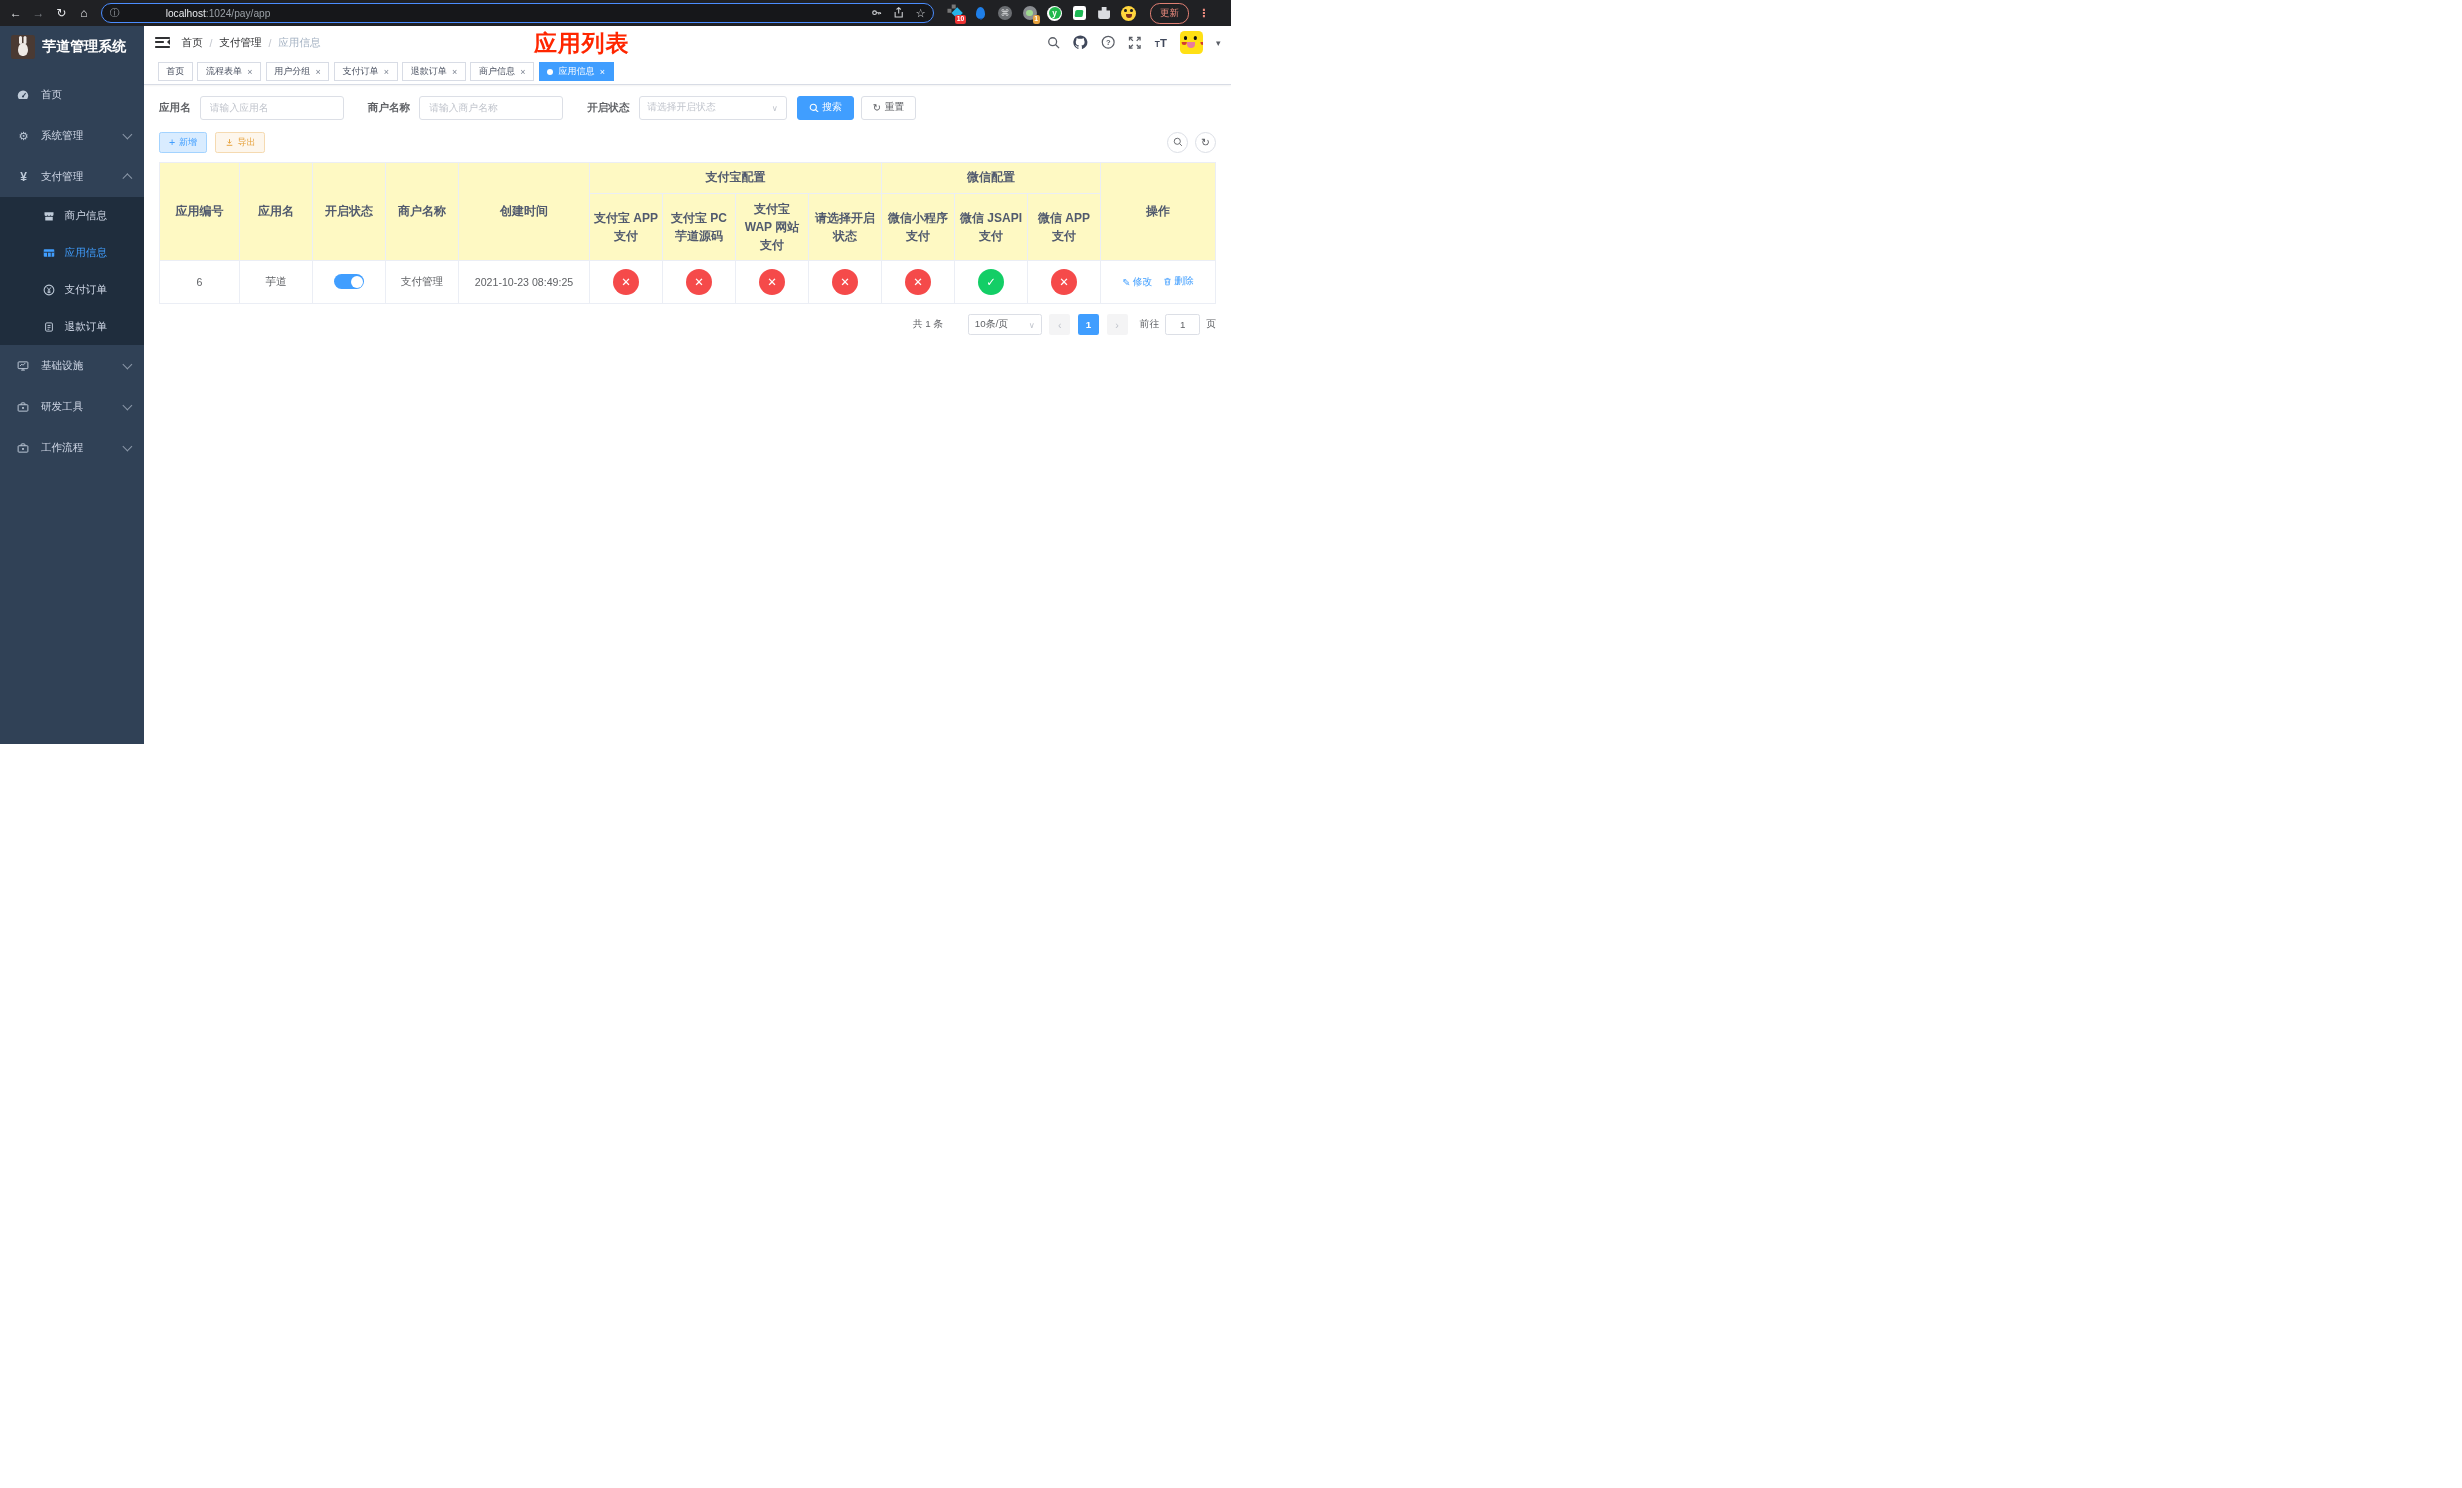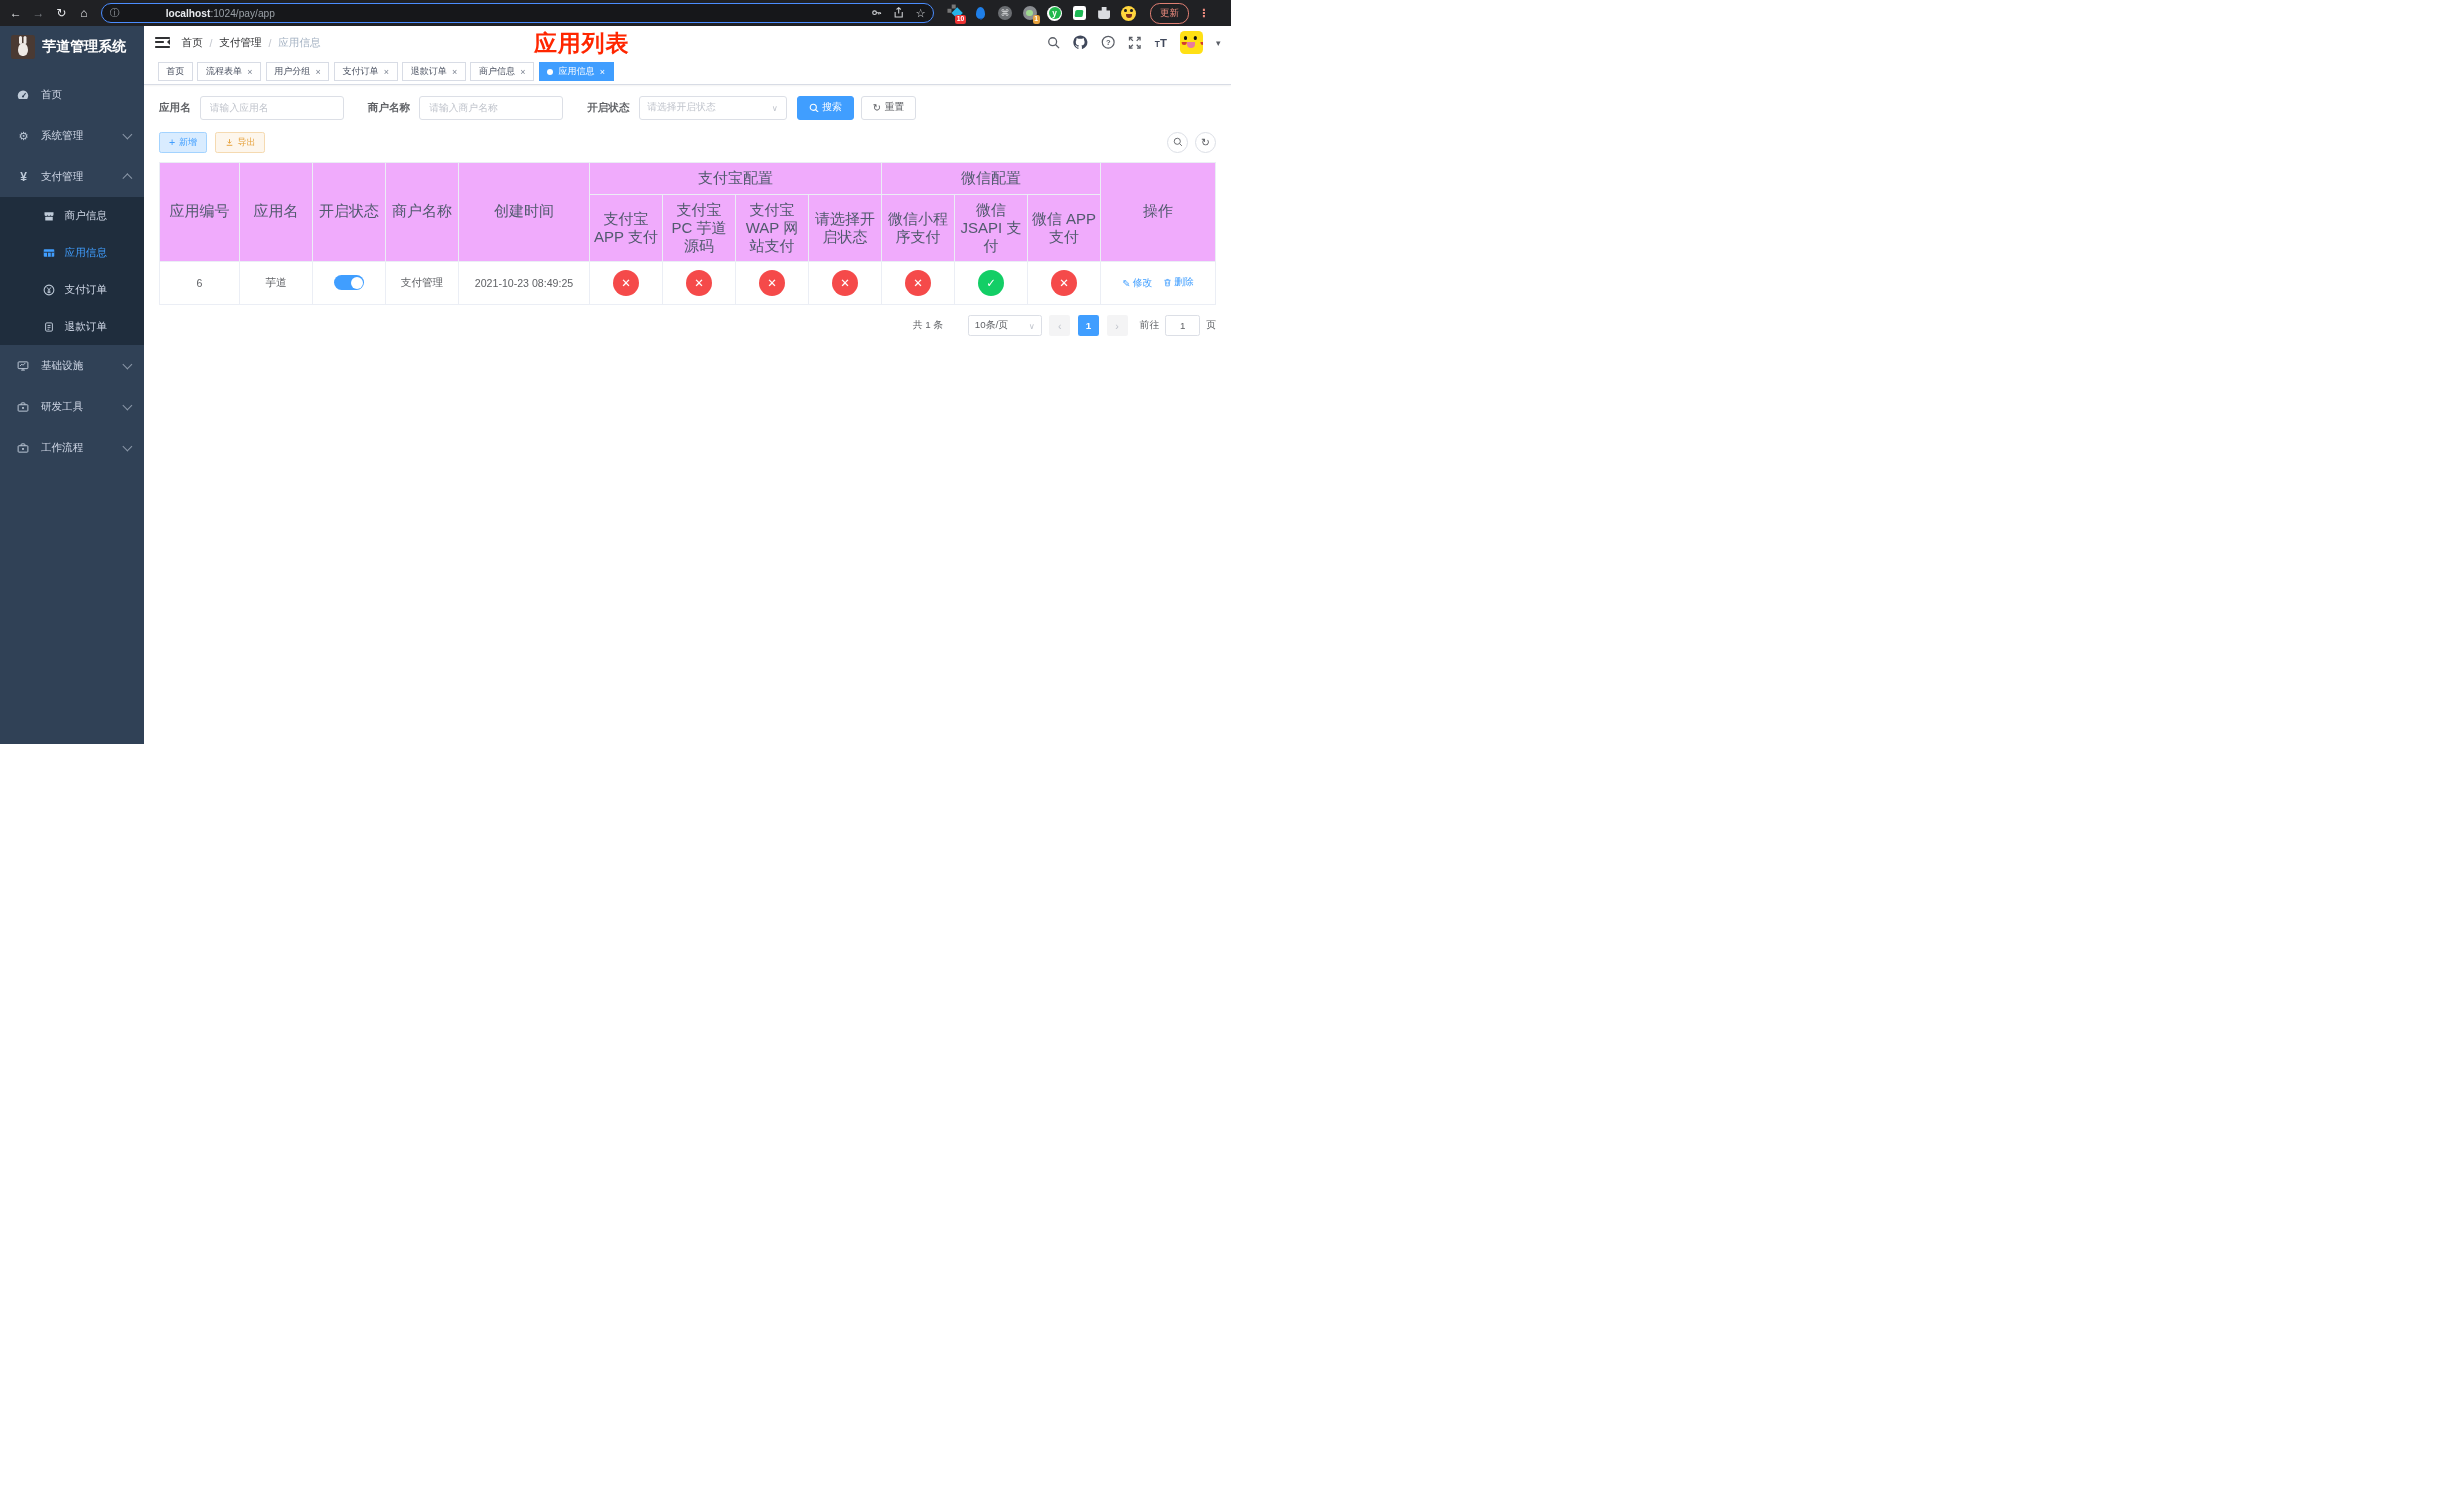--- a/index.html
+++ b/index.html
@@ -7,21 +7,21 @@
 
   
   .browser-bar { height:26px; background:#202124; display:flex; align-items:center; padding:0 6px; gap:3px; }
   .nav-ic { width:19.7px; height:19.7px; border-radius:50%; display:flex; align-items:center; justify-content:center;
             color:#e8eaed; font-size:12px; flex:0 0 auto; }
   .nav-ic.dim { color:#767a7e; }
   .url-bar { flex:0 0 auto; width:833px; height:19.7px; margin-left:4.5px; background:#16171a; border:1.5px solid #4b8dff;
              border-radius:10.6px; display:flex; align-items:center; padding:0 7.6px; gap:6px; }
   .url-ic { color:#9aa0a6; font-size:9.8px; }
   .url-text { font-size:10.2px; color:#9aa0a6; white-space:nowrap; flex:1; }
-  .url-text b { color:#e8eaed; font-weight:700;padding-left:40px; }
+  .url-text b { color:#e8eaed; font-weight:400;padding-left:40px; }
   .urlbar-right { display:flex; align-items:center; gap:10.6px; margin-left:auto; }
   .urlbar-right svg { display:block; }
   .ext-row { display:flex; align-items:center; gap:9.8px; margin-left:10.6px; }
   .ext { position:relative; width:15px; height:15px; display:flex; align-items:center; justify-content:center; }
   .badge { position:absolute; bottom:-3px; font-size:6.8px; font-weight:700; color:#fff; border-radius:2.3px; padding:0 1.5px; line-height:8.3px; }
   .badge.red { background:#e33; right:-3px; }
   .badge.orange { background:#e8a33d; right:-2.3px; }
   .ext-diamond { width:8.3px; height:8.3px; background:#27b3e8; transform:rotate(45deg); margin-left:3px; }
   .ext-diamond::before { content:""; position:absolute; left:-5.3px; top:0; width:3.8px; height:3.8px; background:#777; transform:rotate(-45deg); }
   .ext-diamond::after  { content:""; position:absolute; left:-5.3px; top:6px; width:3.8px; height:3.8px; background:#777; transform:rotate(-45deg); }
@@ -105,21 +105,21 @@
 
   .toolbar-row { display:flex; align-items:center; margin-bottom:9px; }
   .btn-mini { height:21px; font-size:9px; padding:0 9px; border-radius:2.3px; }
   .btn-add { background:#d9ecff; border:0.8px solid #a3d3ff; color:#409eff; }
   .btn-export { background:#fdf6ec; border:0.8px solid #f5dab1; color:#e6a23c; margin-left:7.6px; }
   .tool-circles { margin-left:auto; display:flex; gap:6.8px; }
   .circle-btn { width:21px; height:21px; border-radius:50%; border:0.8px solid #dcdfe6; background:#fff; color:#606266; display:flex; align-items:center; justify-content:center; cursor:pointer; }
 
   
   table.grid { border-collapse:collapse; width:1057px; table-layout:fixed; font-size:10.6px; color:#606266; }
-  table.grid th { background:#f0abfc; color:#515a6e; font-weight:400; border:0.8px solid #ebeef5; padding:6px 3px; font-size:15px; }
+  table.grid th { background:#fef9c3; color:#515a6e; font-weight:700; border:0.8px solid #ebeef5; padding:6px 3px; font-size:12px; }
   table.grid td { border-bottom:0.8px solid #ebeef5; border-right:0.8px solid #ebeef5; text-align:center; height:43px; }
   table.grid td:first-child { border-left:0.8px solid #ebeef5; }
   th.group { height:31px; }
   th.sub { height:58px; line-height:18px; font-weight:700; }
   th.plain { font-weight:700; }
   .st-circle { width:26px; height:26px; border-radius:50%; margin:0 auto; color:#fff; font-size:11.4px; display:flex; align-items:center; justify-content:center; }
   .st-fail { background:#f54a4a; }
   .st-fail::after { content:"✕"; }
   .st-success { background:#13ce66; }
   .st-success::after { content:"✓"; }

